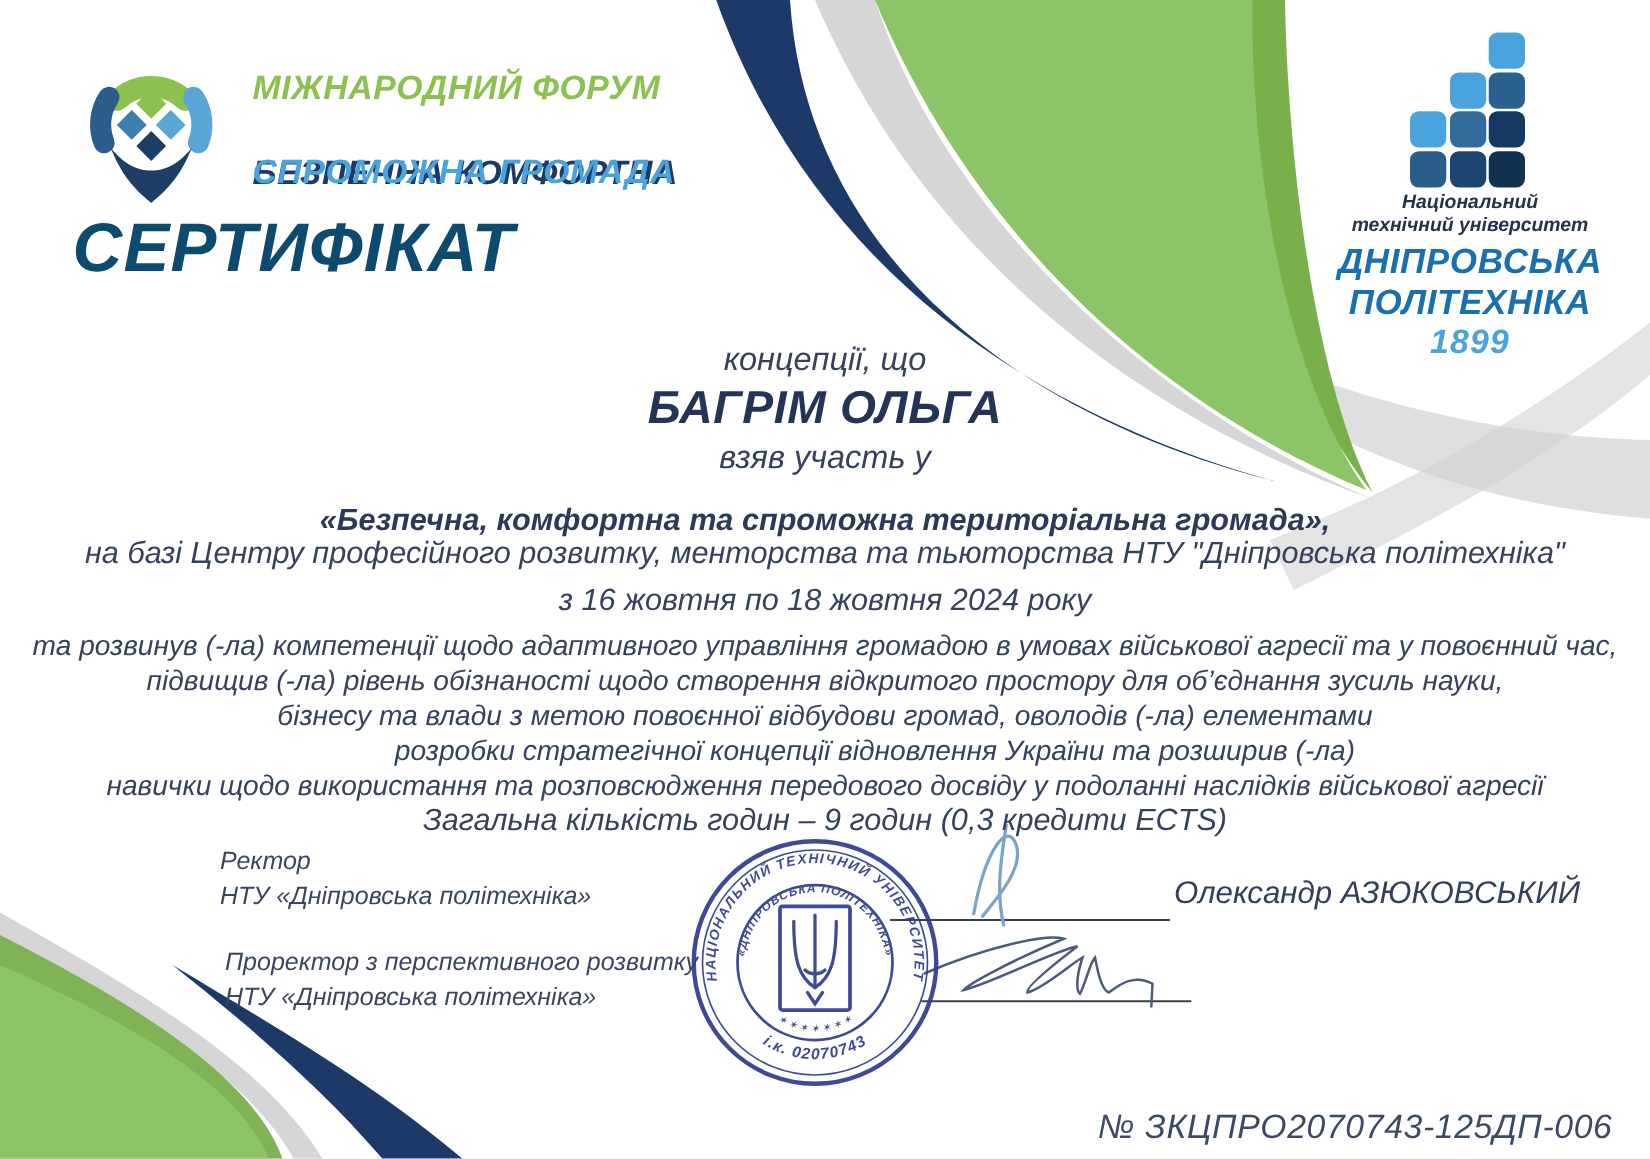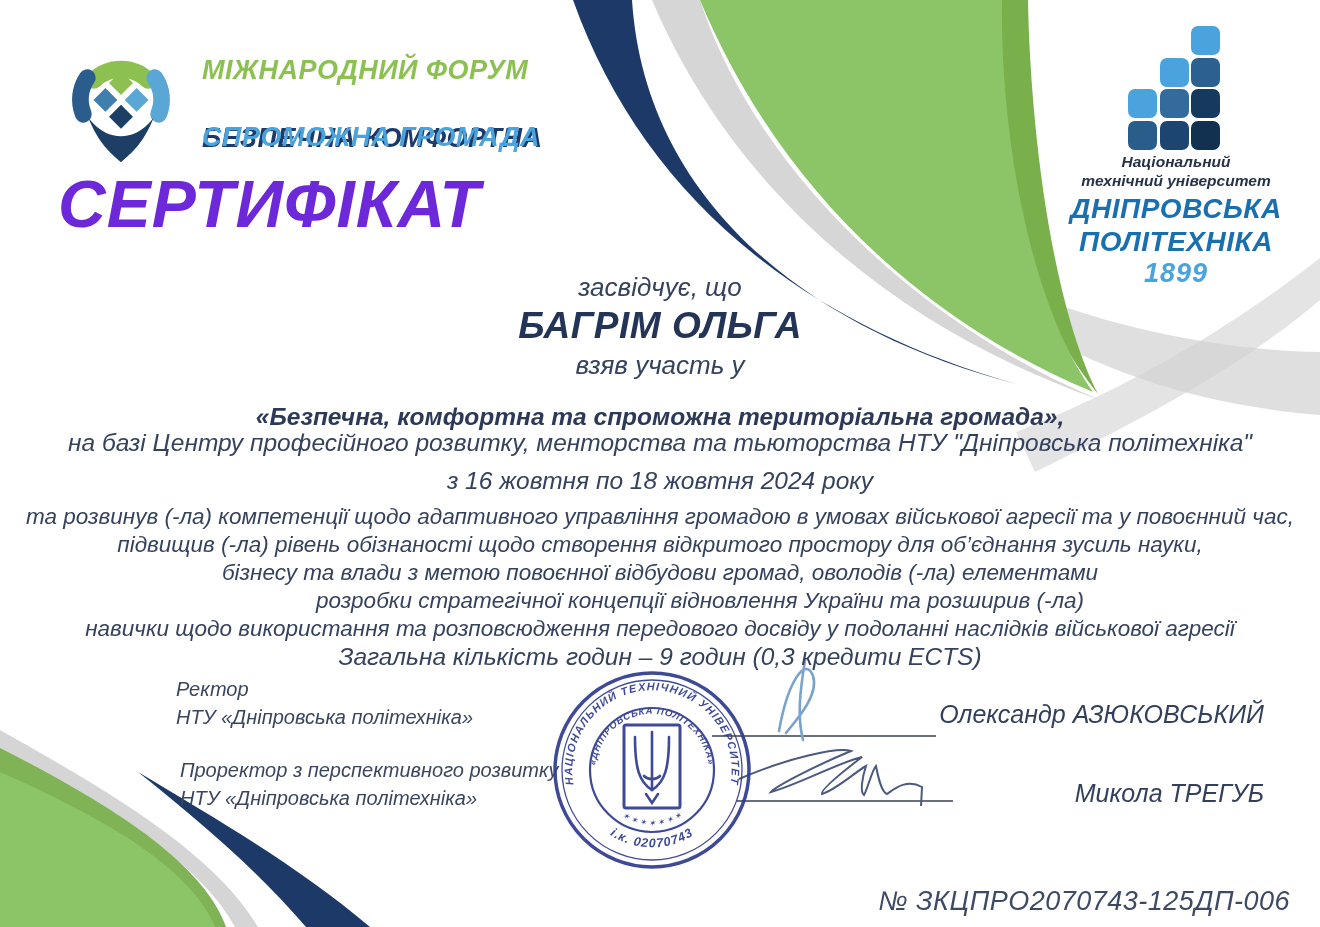--- a/index.html
+++ b/index.html
@@ -5,21 +5,21 @@
   html,body{margin:0;padding:0;background:#e8e8e8;}
   .canvas{position:relative;width:1320px;height:927px;background:#ffffff;overflow:hidden;
           font-family:"Liberation Sans",sans-serif;color:#35425e;margin:0 auto;font-style:italic;}
   .abs{position:absolute;}
   .center-line{left:0;width:1320px;text-align:center;white-space:nowrap;}
   
   .forum-line{left:202px;font-weight:700;font-size:27px;line-height:32px;white-space:nowrap;letter-spacing:.5px;}
   .forum-green{color:#8cc152;}
   .forum-navy{color:#1d3969;margin-top:36px;}
   .forum-blue{color:#4aa3dc;}
-  .cert-title{left:58px;top:166px;font-size:66px;font-weight:800;color:#6d28d9;letter-spacing:1px;white-space:nowrap;}
+  .cert-title{left:58px;top:166px;font-size:55px;font-weight:800;color:#0c4a6e;letter-spacing:1px;white-space:nowrap;}
   
   .uni-grid{left:1128px;top:26px;display:grid;grid-template-columns:repeat(3,29px);grid-auto-rows:29px;gap:2.5px;}
   .uni-grid .sq{border-radius:7px;}
   .uni-small{left:1036px;top:152px;width:280px;text-align:center;font-size:15.5px;line-height:19px;font-weight:600;color:#26324a;}
   .uni-name{left:1036px;top:192px;width:280px;text-align:center;font-size:28px;line-height:33px;font-weight:800;color:#1a70ae;letter-spacing:.5px;}
   .uni-year{left:1036px;top:258px;width:280px;text-align:center;font-size:27px;font-weight:800;color:#4aa3dc;letter-spacing:1px;}
   
   .t26{font-size:26px;}
   .t25{font-size:24.5px;}
   .t22{font-size:22.5px;line-height:28px;}
@@ -97,21 +97,21 @@
   <div class="abs uni-small">
     <div>Національний</div>
     <div>технічний університет</div>
   </div>
   <div class="abs uni-name">
     <div>ДНІПРОВСЬКА</div>
     <div>ПОЛІТЕХНІКА</div>
   </div>
   <div class="abs uni-year">1899</div>
 
-  <div class="abs center-line t26" style="top:272px;">засвідчує, що</div>
+  <div class="abs center-line t26" style="top:272px;">концепції, що</div>
   <div class="abs center-line recip-name" style="top:305px;">БАГРІМ ОЛЬГА</div>
   <div class="abs center-line t26" style="top:350px;">взяв участь у</div>
   <div class="abs center-line t25 bold" style="top:403px;color:#2c3a58;">«Безпечна, комфортна та спроможна територіальна громада»,</div>
   <div class="abs center-line t25" style="top:429px;">на базі Центру професійного розвитку, менторства та тьюторства НТУ "Дніпровська політехніка"</div>
   <div class="abs center-line t25" style="top:467px;">з 16 жовтня по 18 жовтня 2024 року</div>
 
   <div class="abs center-line t22" style="top:503px;">та розвинув (-ла) компетенції щодо адаптивного управління громадою в умовах військової агресії та у повоєнний час,</div>
   <div class="abs center-line t22" style="top:531px;">підвищив (-ла) рівень обізнаності щодо створення відкритого простору для об’єднання зусиль науки,</div>
   <div class="abs center-line t22" style="top:559px;">бізнесу та влади з метою повоєнної відбудови громад, оволодів (-ла) елементами</div>
   <div class="abs center-line t22" style="top:587px;padding-left:40px;">розробки стратегічної концепції відновлення України та розширив (-ла)</div>
@@ -121,21 +121,20 @@
 
   <div class="abs sig-label" style="left:176px;top:676px;">
     <div>Ректор</div>
     <div>НТУ «Дніпровська політехніка»</div>
   </div>
   <div class="abs sig-label" style="left:180px;top:757px;">
     <div>Проректор з перспективного розвитку</div>
     <div>НТУ «Дніпровська політехніка»</div>
   </div>
   <div class="abs sig-name" style="top:700px;">Олександр АЗЮКОВСЬКИЙ</div>
-  <div class="abs sig-name" style="top:779px;">Микола ТРЕГУБ</div>
 
   <svg class="abs" width="210" height="210" viewBox="-105 -105 210 210" style="left:547px;top:665px;opacity:.92;">
     <defs>
       <path id="arcT" d="M -76,24 A 79.7,79.7 0 1 1 76,24"></path>
       <path id="arcI" d="M -50,26 A 56.3,56.3 0 1 1 50,26"></path>
       <path id="arcS" d="M -44,34 A 55.6,55.6 0 0 0 44,34"></path>
       <path id="arcB" d="M -62,46 A 77,77 0 0 0 62,46"></path>
     </defs>
     <circle cx="0" cy="0" r="97" fill="none" stroke="#2f3b8f" stroke-width="3.5"></circle>
     <circle cx="0" cy="0" r="90" fill="none" stroke="#2f3b8f" stroke-width="1.3"></circle>

